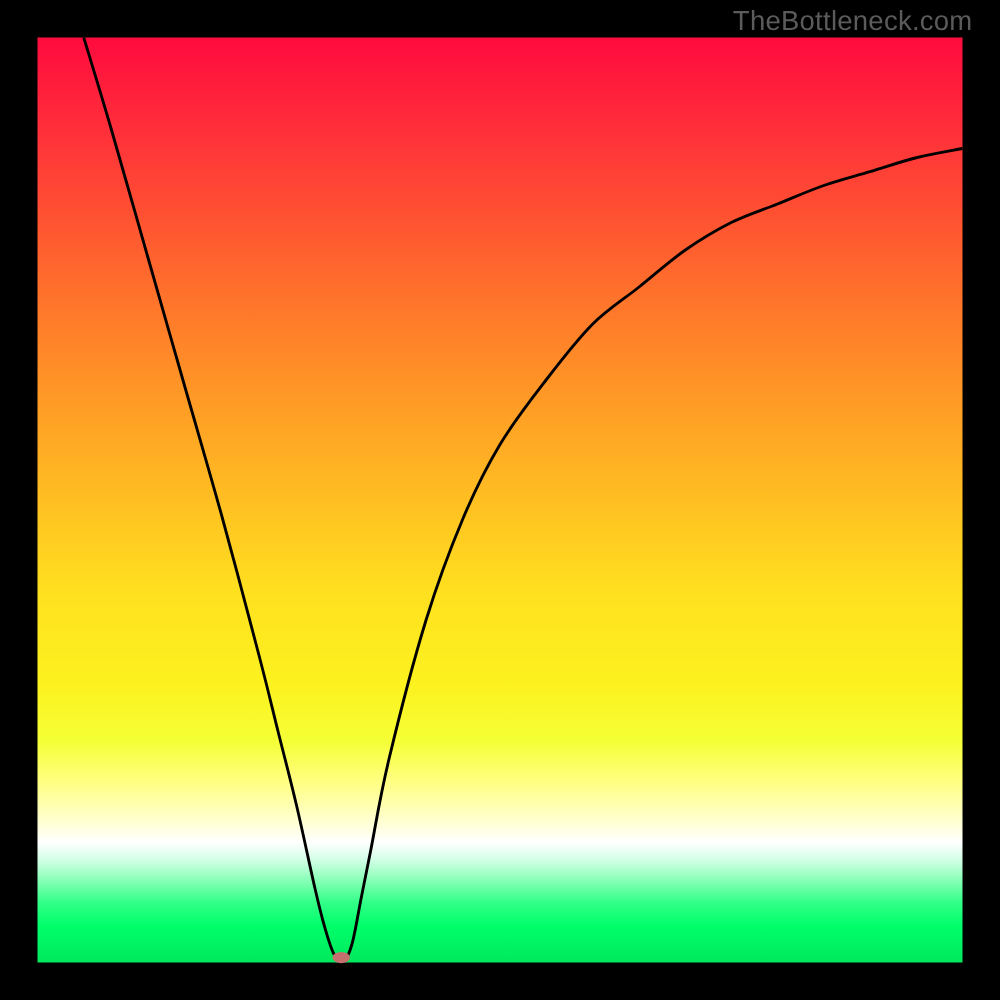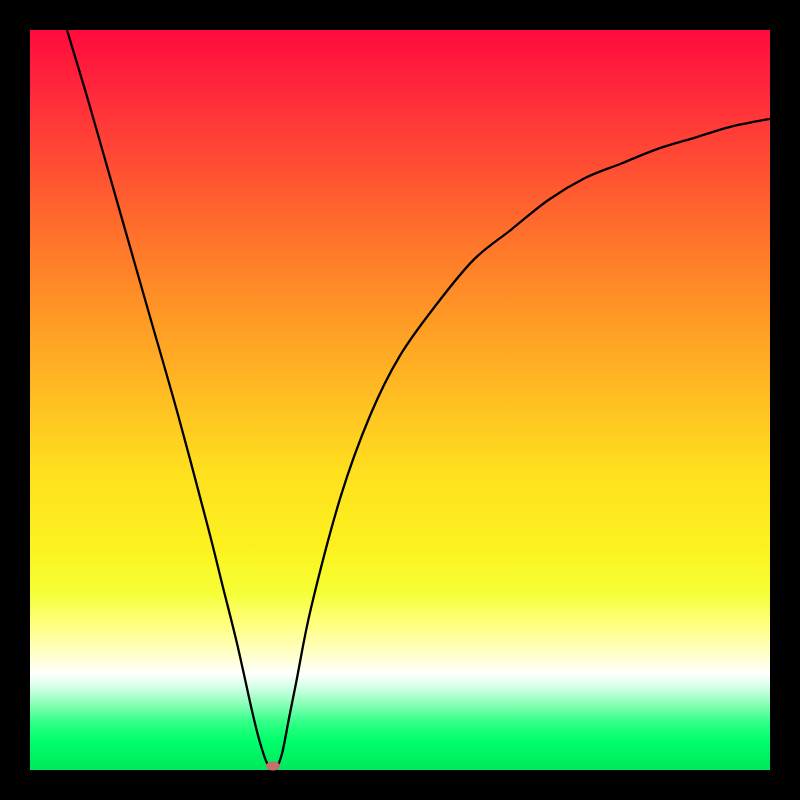--- a/index.html
+++ b/index.html
@@ -78,13 +78,14 @@
 <div class="frame">
 
   <div class="plot-area"></div>
 
   <svg class="svg-layer" viewBox="0 0 740 740" preserveAspectRatio="none">
     <path id="curve-path" fill="none" stroke="#000" stroke-width="2.3" stroke-linejoin="round" stroke-linecap="round" d="M 37 0 C 40.70 12.33, 50.57 44.40, 59.20 74.00 C 67.83 103.60, 78.93 143.07, 88.80 177.60 C 98.67 212.13, 108.53 246.67, 118.40 281.20 C 128.27 315.73, 138.13 349.03, 148.00 384.80 C 157.87 420.57, 170.20 467.43, 177.60 495.80 C 185.00 524.17, 187.47 535.27, 192.40 555.00 C 197.33 574.73, 202.27 593.23, 207.20 614.20 C 212.13 635.17, 218.30 664.77, 222.00 680.80 C 225.70 696.83, 226.93 701.77, 229.40 710.40 C 231.87 719.03, 234.33 727.67, 236.80 732.60 C 239.27 737.53, 241.73 741.23, 244.20 740.00 C 246.67 738.77, 249.13 733.83, 251.60 725.20 C 254.07 716.57, 256.53 700.53, 259.00 688.20 C 261.47 675.87, 262.70 669.70, 266.40 651.20 C 270.10 632.70, 273.80 608.03, 281.20 577.20 C 288.60 546.37, 300.93 498.27, 310.80 466.20 C 320.67 434.13, 330.53 408.23, 340.40 384.80 C 350.27 361.37, 358.90 344.10, 370.00 325.60 C 381.10 307.10, 394.67 289.83, 407.00 273.80 C 419.33 257.77, 431.67 241.73, 444.00 229.40 C 456.33 217.07, 468.67 209.67, 481.00 199.80 C 493.33 189.93, 505.67 178.83, 518.00 170.20 C 530.33 161.57, 542.67 154.17, 555.00 148.00 C 567.33 141.83, 579.67 138.13, 592.00 133.20 C 604.33 128.27, 616.67 122.72, 629.00 118.40 C 641.33 114.08, 653.67 111.00, 666.00 107.30 C 678.33 103.60, 690.67 99.28, 703.00 96.20 C 715.33 93.12, 733.83 90.03, 740.00 88.80"></path>
   </svg>
 
   <div id="marker" class="marker" style="left: 272.72px; top: 766.3px; background: rgb(197, 112, 110);"></div>
 
+  <div class="watermark">TheBottleneck.com</div>
 </div>
 
 </body></html>

